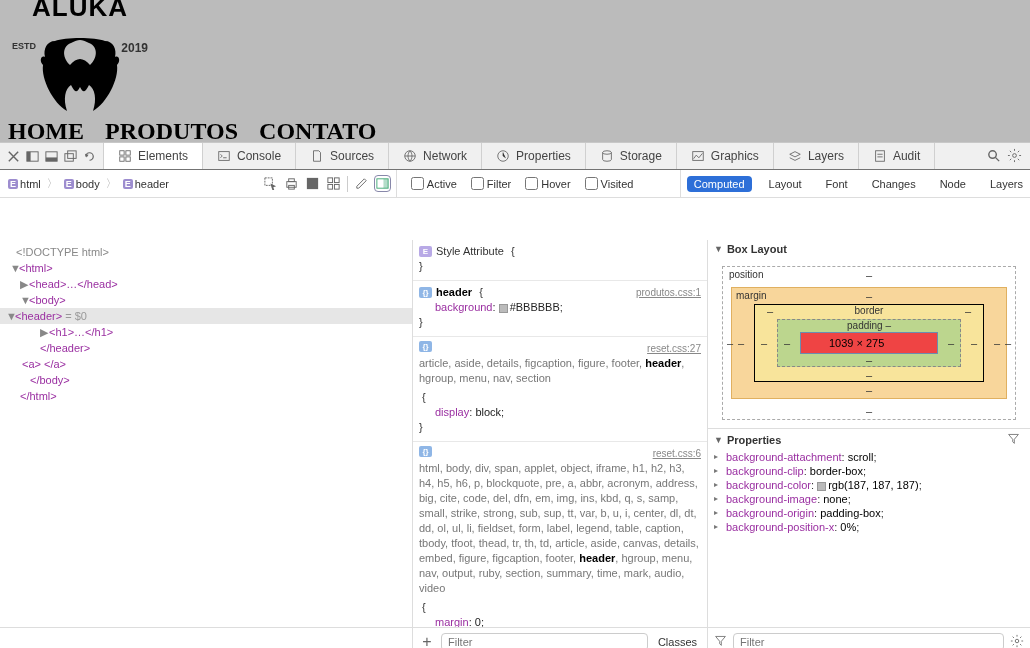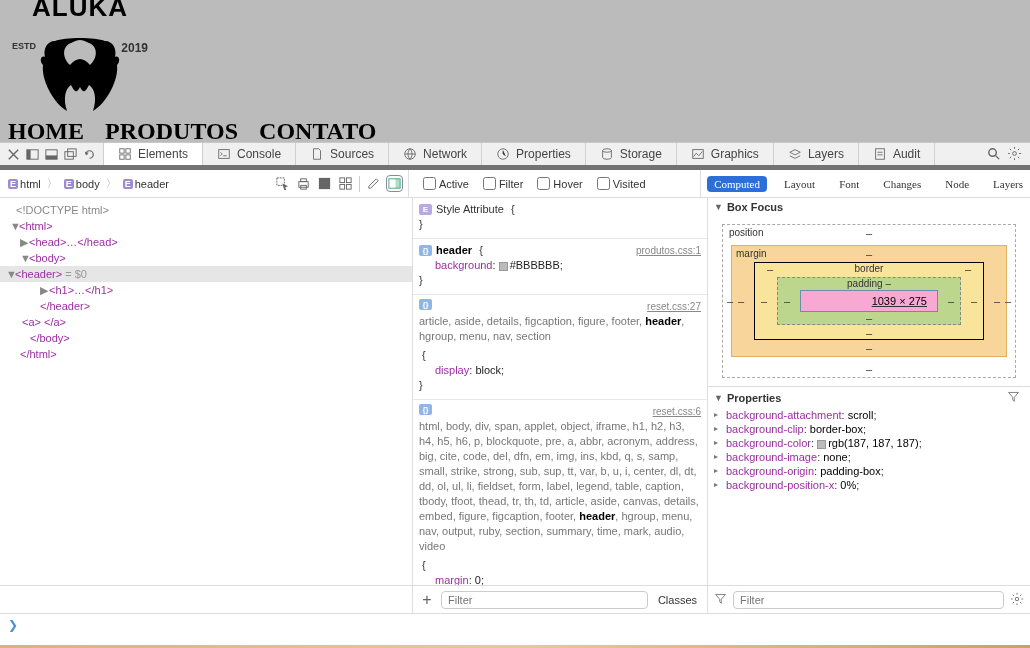--- a/index.html
+++ b/index.html
@@ -7,21 +7,21 @@
 
 .page-top { height: 142px; background: #BBBBBB; position: relative; overflow: hidden; }
 .logo-blk { position: absolute; top: -8px; left: 10px; width: 140px; text-align: center; }
 .logo-text { font-family: "Arial Black", sans-serif; font-size: 26px; font-weight: 900; letter-spacing: 1px; color: #000; }
 .beard-wrap { position: relative; width: 100px; height: 80px; margin: 12px auto; }
 .estd { position: absolute; left: -18px; top: 6px; font-size: 9px; font-weight: bold; }
 .yr { position: absolute; right: -18px; top: 6px; font-size: 12px; font-weight: bold; }
 .nav-links { position: absolute; bottom: -3px; left: 8px; }
 .nav-links span { font-family: Georgia, serif; font-size: 24px; font-weight: bold; color: #000; margin-right: 18px; }
 
-.tabbar { height: 28px; background: #f0f0f0; border-top: 1px solid #c8c8c8; border-bottom: 5px solid #737373; display: flex; align-items: stretch; }
+.tabbar { height: 28px; background: #f0f0f0; border-top: 1px solid #c8c8c8; border-bottom: 1px solid #737373; display: flex; align-items: stretch; }
 .tb-tools { display: flex; align-items: center; padding: 0 6px; gap: 4px; border-right: 1px solid #d0d0d0; }
 .tb-tools svg, .tb-tools span.ico { width: 15px; height: 15px; color: #666; }
 .tab { display: flex; align-items: center; gap: 6px; padding: 0 14px; border-right: 1px solid #d0d0d0; font-size: 12px; color: #444; cursor: pointer; }
 .tab.active { background: #fff; }
 .tab svg { width: 14px; height: 14px; color: #666; }
 .tabbar-end { margin-left: auto; display: flex; align-items: center; gap: 6px; padding: 0 8px; }
 
 .sub-header { height: 28px; display: flex; border-bottom: 1px solid #ddd; }
 .sub-left { width: 413px; display: flex; align-items: center; border-right: 1px solid #ddd; }
 .crumbs { display: flex; align-items: center; gap: 2px; padding-left: 4px; font-size: 11px; }
@@ -29,24 +29,24 @@
 .crumb .e-badge { background: #9d8dcf; color: #fff; font-size: 9px; padding: 0 2px; border-radius: 2px; font-weight: bold; }
 .crumb-sep { color: #aaa; }
 .sub-left-tools { margin-left: auto; display: flex; align-items: center; gap: 6px; padding-right: 6px; }
 .sub-left-tools .ico { width: 15px; height: 15px; display: flex; align-items: center; justify-content: center; color: #666; }
 .sub-left-tools .ico.active { border-radius: 3px; outline: 1px solid #88a; }
 .sub-mid { width: 295px; display: flex; align-items: center; gap: 14px; padding-left: 14px; border-right: 1px solid #ddd; }
 .chk-lbl { display: flex; align-items: center; gap: 3px; font-size: 11px; color: #333; }
 .chk-lbl input { margin: 0; }
 .sub-right { flex: 1; display: flex; align-items: center; }
 .pill-tabs { display: flex; gap: 10px; padding-left: 6px; font-size: 11px; align-items: center; }
-.pill { padding: 2px 7px; border-radius: 4px; color: #333; cursor: pointer; font-family: Liberation Serif, serif; }
+.pill { padding: 2px 7px; border-radius: 4px; color: #333; cursor: pointer; }
 .pill.active { background: #2d6fd8; color: #fff; }
 
-.workarea { display: flex; height: 387px; }
+.workarea { display: flex; height: 387px; margin-top: 42px; }
 .dom-col { width: 413px; border-right: 1px solid #ddd; overflow: auto; padding: 4px 0; font-family: Menlo, Monaco, monospace; font-size: 11px; line-height: 16px; }
 .dom-line { padding: 0 6px; white-space: nowrap; }
 .dom-line.sel { background: #e6e6e6; }
 .tw { display: inline-block; width: 9px; color: #888; }
 .tag { color: #9a2fa1; }
 .doct { color: #888; }
 .eq0 { color: #999; font-style: normal; }
 
 .styles-col { width: 295px; border-right: 1px solid #ddd; overflow: auto; font-family: Menlo, Monaco, monospace; font-size: 11px; line-height: 15px; }
 .rule-blk { border-bottom: 1px solid #e8e8e8; padding: 4px 6px 6px 6px; position: relative; }
@@ -64,22 +64,22 @@
 .brace { color: #333; padding-left: 0; }
 
 .right-col { flex: 1; display: flex; flex-direction: column; overflow: hidden; }
 .section-hdr { display: flex; align-items: center; gap: 4px; padding: 3px 6px; font-size: 11px; font-weight: bold; color: #333; }
 .section-hdr .tw2 { color: #666; font-size: 9px; }
 .boxmodel-area { padding: 8px 14px; flex: 0 0 auto; }
 .bm-outer { border: 1px dashed #aaa; padding: 8px; position: relative; }
 .bm-label { position: absolute; font-size: 10px; color: #333; }
 .bm-margin { background: #f8d69b; border: 1px solid #e0b060; padding: 16px 22px; position: relative; }
 .bm-border { background: #f8e49b; border: 1px solid #000; padding: 14px 22px; position: relative; }
-.bm-padding { background: #bcd68e; border: 1px dashed #888; padding: 12px 22px; position: relative; text-decoration: underline; }
-.bm-content { background: #f9a8d4; border: 1px solid #6a8db0; padding: 4px 10px; text-align: right; font-size: 11px; color: #000; }
+.bm-padding { background: #bcd68e; border: 1px dashed #888; padding: 12px 22px; position: relative; }
+.bm-content { background: #ef4444; border: 1px solid #6a8db0; padding: 4px 28px; text-align: left; font-size: 11px; color: #000; }
 .bm-dash { font-size: 11px; color: #333; position: absolute; }
 .props-area { border-top: 1px solid #ddd; overflow: auto; flex: 1; }
 .prop-row { padding: 1px 6px 1px 18px; font-size: 11px; position: relative; }
 .prop-row::before { content: "▸"; position: absolute; left: 6px; top: 2px; font-size: 8px; color: #777; }
 .prop-row .pk { color: #9a2fa1; }
 .prop-row .pvv { color: #000; }
 .sw-mini { display: inline-block; width: 9px; height: 9px; background: #BBBBBB; border: 1px solid #999; vertical-align: middle; margin-right: 2px; }
 
 .footbar { height: 28px; border-top: 1px solid #ddd; display: flex; }
 .fb-left { width: 413px; border-right: 1px solid #ddd; }
@@ -351,21 +351,21 @@
       <span class="rule-src">reset.css:6</span>
       <div class="sel-line"><span class="i-badge blue">{}</span><span class="selectors"><span>html, body, div, span, applet, object, iframe, h1, h2, h3, h4, h5, h6, p, blockquote, pre, a, abbr, acronym, address, big, cite, code, del, dfn, em, img, ins, kbd, q, s, samp, small, strike, strong, sub, sup, tt, var, b, u, i, center, dl, dt, dd, ol, ul, li, fieldset, form, label, legend, table, caption, tbody, tfoot, thead, tr, th, td, article, aside, canvas, details, embed, figure, figcaption, footer, </span><b>header</b><span>, hgroup, menu, nav, output, ruby, section, summary, time, mark, audio, video</span></span> &nbsp;{</div>
       <div class="prop-line hl"><span class="pn">margin</span>: <span class="pv">0</span>;</div>
 
     </div>
   </div>
 
   <div class="right-col">
     <div class="section-hdr">
         <span class="tw2">▼</span>
-        <span>Box Focus</span>
+        <span>Box Layout</span>
       </div>
     <div class="boxmodel-area">
       <div class="bm-outer">
         <span class="bm-label" style="top:2px;left:6px;">position</span>
         <span class="bm-dash" style="top:2px;left:50%;transform:translateX(-50%);">–</span>
         <div style="height:12px;"></div>
         <div class="bm-margin">
           <span class="bm-label" style="top:2px;left:4px;">margin</span>
           <span class="bm-dash" style="top:2px;left:50%;transform:translateX(-50%);">–</span>
           <span class="bm-dash" style="bottom:2px;left:50%;transform:translateX(-50%);">–</span>

